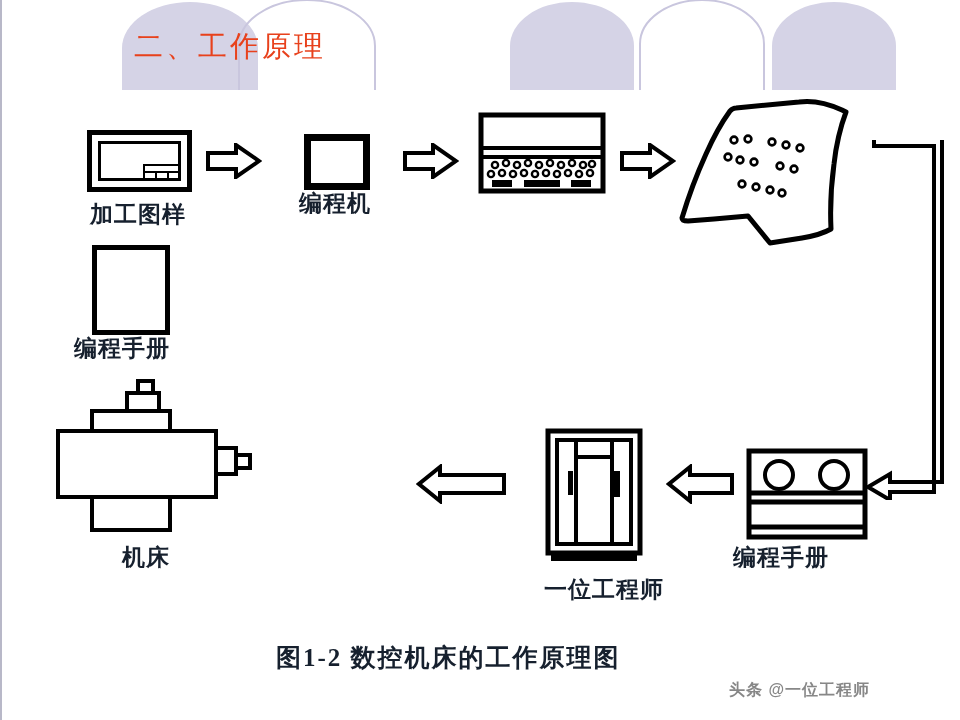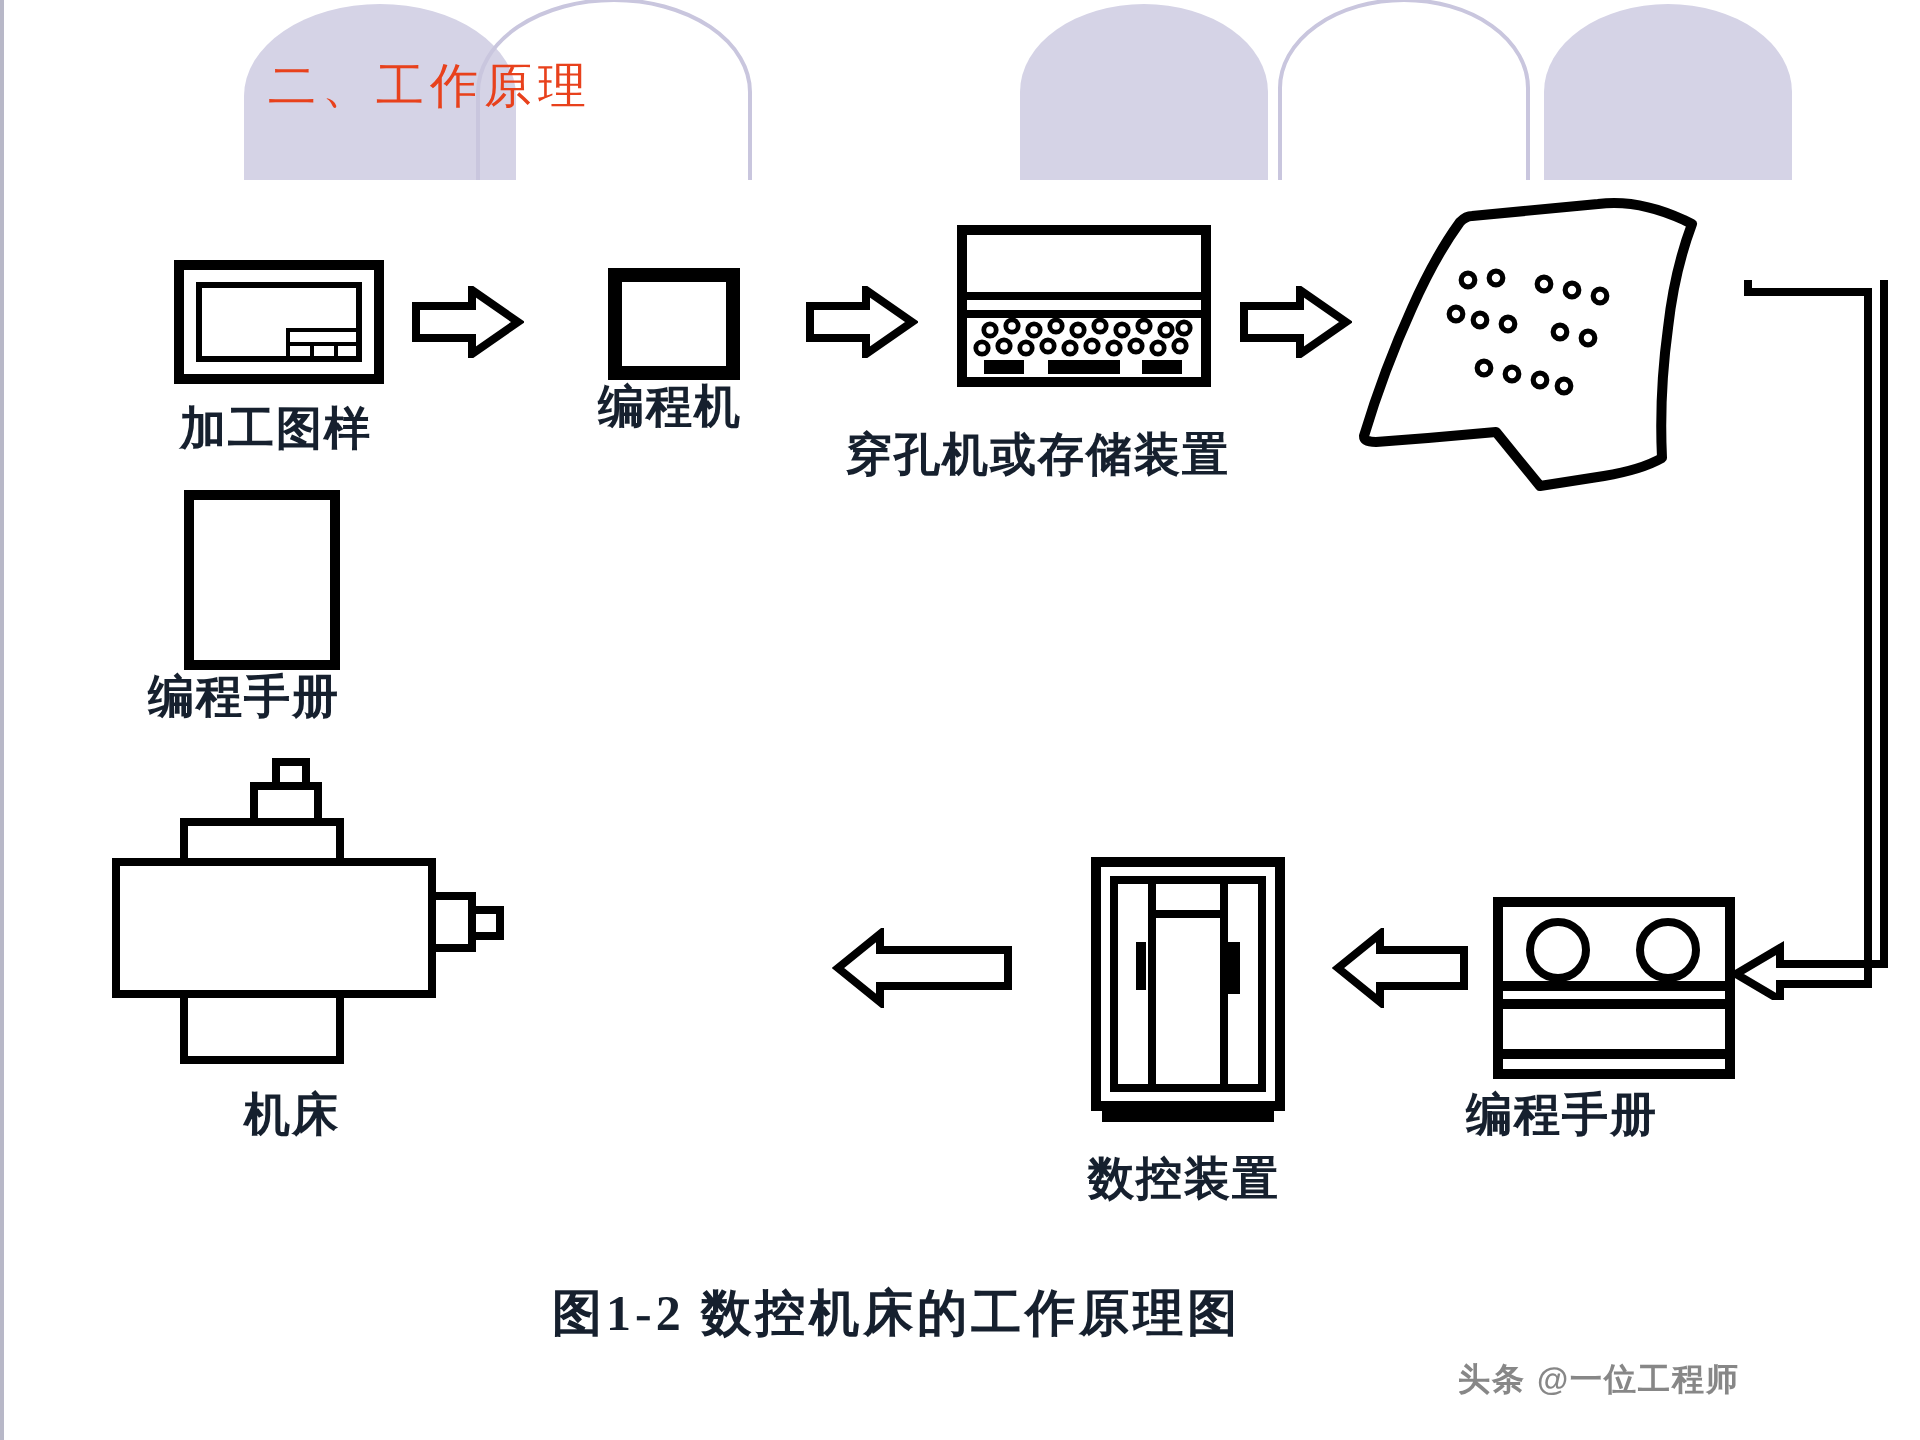--- a/index.html
+++ b/index.html
@@ -30,21 +30,21 @@
     width: 960px;
     height: 90px;
     pointer-events: none;
   }
   
   .slide-title {
     position: absolute;
     left: 132px;
     top: 32px;
     font-family: "Liberation Serif", "DejaVu Serif", serif;
-    font-size: 24px;
+    font-size: 29px;
     font-weight: 400;
     color: #e8411c;
     letter-spacing: 3px;
     white-space: nowrap;
     line-height: 1;
   }
   
   .lbl {
     position: absolute;
     font-family: "Liberation Serif", "DejaVu Serif", serif;
@@ -163,21 +163,20 @@
       <circle cx="79" cy="62" r="3.1"></circle>
         <circle cx="90" cy="61" r="3.1"></circle>
         <circle cx="101" cy="62" r="3.1"></circle>
       <circle cx="112" cy="61" r="3.1"></circle>
     </g>
 
     <rect x="14" y="68" width="20" height="7" fill="#000"></rect>
     <rect x="46" y="68" width="36" height="7" fill="#000"></rect>
     <rect x="93" y="68" width="20" height="7" fill="#000"></rect>
   </svg>
-  <div class="lbl" style="left:421px; top:216px;">穿孔机或存储装置</div>
 
   <svg class="sv" style="left:618px; top:143px;" width="56" height="36" viewBox="0 0 56 36">
     <path d="M2,10 L30,10 L30,2 L53,18 L30,34 L30,26 L2,26 Z" fill="none" stroke="#000" stroke-width="4" stroke-linejoin="miter"></path>
   </svg>
 
   <svg class="sv" style="left:672px; top:98px;" width="180" height="148" viewBox="0 0 180 148">
     <path d="M56,13 C58,11 60,10 62,10 L125,4 C140,2 155,6 168,12 L172,14
              C166,30 162,48 160,66 C157,88 156,110 157,131
              C150,135 140,138 128,140 L96,145 L74,118
              L40,121 L14,123 C10,123 8,122 8,120
@@ -239,21 +238,21 @@
     <rect x="31" y="12" width="36" height="104" fill="#fff" stroke="#000" stroke-width="4"></rect>
 
     <line x1="31" y1="29" x2="67" y2="29" stroke="#000" stroke-width="4"></line>
 
     <rect x="23" y="43" width="5" height="24" fill="#000"></rect>
 
     <rect x="69" y="43" width="6" height="26" fill="#000"></rect>
 
     <rect x="6" y="125" width="86" height="8" fill="#000"></rect>
   </svg>
-  <div class="lbl" style="left:542px; top:578px;">数控装置</div>
+  <div class="lbl" style="left:542px; top:578px;">一位工程师</div>
 
   <svg class="sv" style="left:664px; top:464px;" width="70" height="40" viewBox="0 0 70 40">
     <path d="M66,11 L24,11 L24,3 L3,20 L24,37 L24,29 L66,29 Z" fill="none" stroke="#000" stroke-width="4" stroke-linejoin="miter"></path>
   </svg>
 
   <svg class="sv" style="left:744px; top:448px;" width="122" height="92" viewBox="0 0 122 92">
     <rect x="3" y="3" width="116" height="86" fill="#fff" stroke="#000" stroke-width="5"></rect>
     <circle cx="33" cy="27" r="14" fill="#fff" stroke="#000" stroke-width="4"></circle>
     <circle cx="88" cy="27" r="14" fill="#fff" stroke="#000" stroke-width="4"></circle>
     <line x1="3" y1="45" x2="119" y2="45" stroke="#000" stroke-width="5"></line>

